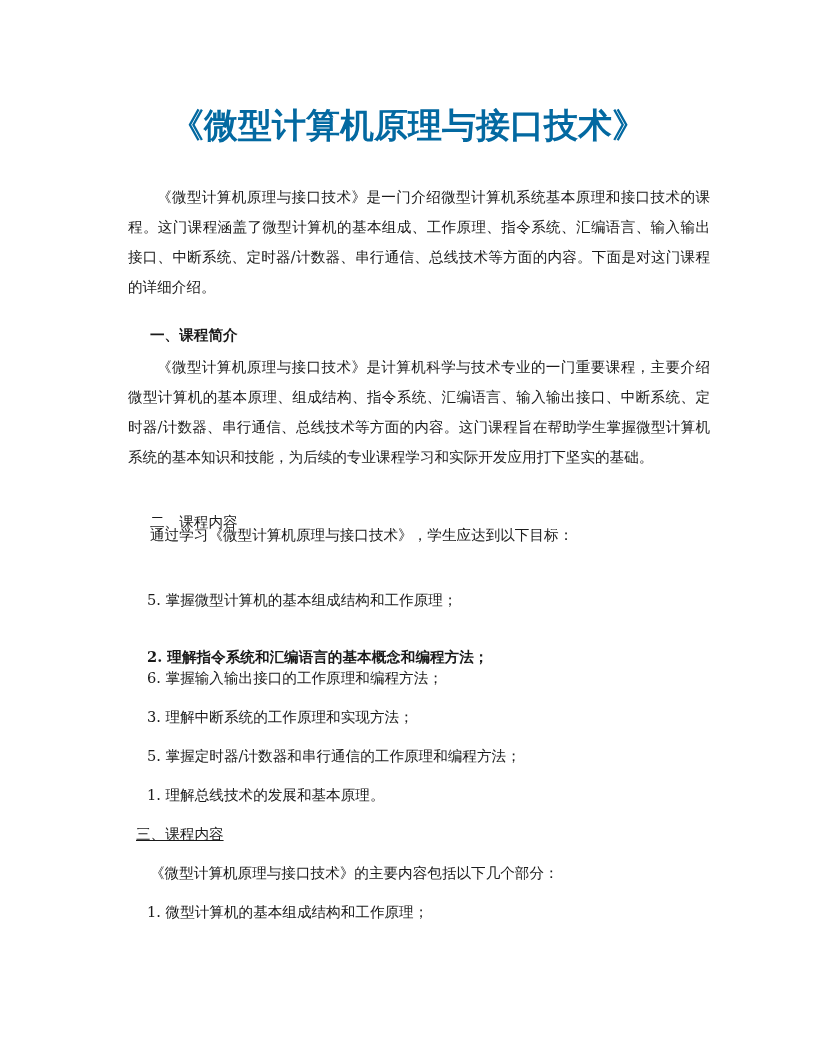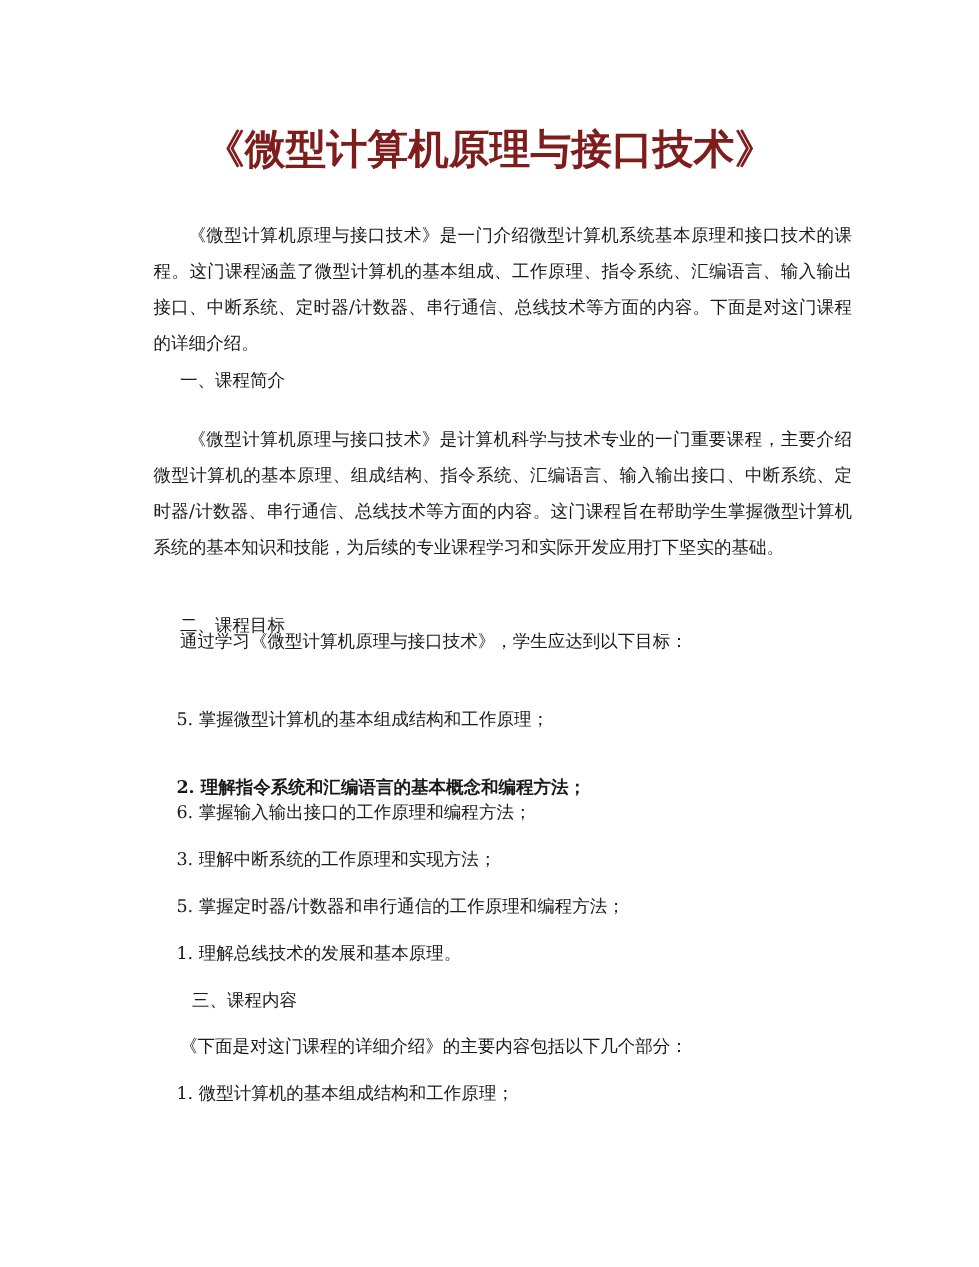--- a/index.html
+++ b/index.html
@@ -1,47 +1,47 @@
 <!DOCTYPE html>
 <html><head>
 <meta charset="utf-8">
 <style>
   html, body { margin: 0; padding: 0; background: #ffffff; }
   body { width: 816px; height: 1056px; position: relative; overflow: hidden;
          font-family: "DejaVu Serif", "Liberation Serif", serif; color: #1a1a1a; }
   .page { position: absolute; left: 0; top: 0; width: 816px; height: 1056px; }
   .title { position: absolute; left: 0; width: 816px; top: 100px; text-align: center;
            font-family: "DejaVu Sans", "Liberation Sans", sans-serif; font-weight: bold;
-           font-size: 34px; line-height: 50px; color: #7f1d1d; letter-spacing: 0px; }
+           font-size: 34px; line-height: 50px; color: #0369a1; letter-spacing: 0px; }
   .para { position: absolute; left: 118px; width: 582px; font-size: 14.6px; line-height: 30px;
           text-align: justify; margin: 10px; }
   .indent { text-indent: 29px; }
   .line { position: absolute; font-size: 14.6px; line-height: 30px; white-space: nowrap; margin: 0; }
 </style>
 </head>
 <body>
 
 <div class="page">
   <h1 class="title" style="margin:0;">《微型计算机原理与接口技术》</h1>
 
   <p class="para indent" style="top:172px;">《微型计算机原理与接口技术》是一门介绍微型计算机系统基本原理和接口技术的课程。这门课程涵盖了微型计算机的基本组成、工作原理、指令系统、汇编语言、输入输出接口、中断系统、定时器/计数器、串行通信、总线技术等方面的内容。下面是对这门课程的详细介绍。</p>
 
-  <p class="line" style="left:150px; top:303px;">一、课程简介</p>
+  <p class="line" style="left:150px; top:320px;font-weight:bold;">一、课程简介</p>
 
   <p class="para indent" style="top:342px;">《微型计算机原理与接口技术》是计算机科学与技术专业的一门重要课程，主要介绍微型计算机的基本原理、组成结构、指令系统、汇编语言、输入输出接口、中断系统、定时器/计数器、串行通信、总线技术等方面的内容。这门课程旨在帮助学生掌握微型计算机系统的基本知识和技能，为后续的专业课程学习和实际开发应用打下坚实的基础。</p>
 
-  <p class="line" style="left:150px; top:507px;">二、课程目标</p>
+  <p class="line" style="left:150px; top:507px;">二、课程内容</p>
 
   <p class="line" style="left:150px; top:520px;">通过学习《微型计算机原理与接口技术》，学生应达到以下目标：</p>
 
   <p class="line" style="left:147px; top:585px;">5. 掌握微型计算机的基本组成结构和工作原理；</p>
   <p class="line" style="left:147px; top:642px;font-weight:bold;">2. 理解指令系统和汇编语言的基本概念和编程方法；</p>
   <p class="line" style="left:147px; top:663px;">6. 掌握输入输出接口的工作原理和编程方法；</p>
   <p class="line" style="left:147px; top:702px;">3. 理解中断系统的工作原理和实现方法；</p>
   <p class="line" style="left:147px; top:741px;">5. 掌握定时器/计数器和串行通信的工作原理和编程方法；</p>
   <p class="line" style="left:147px; top:780px;">1. 理解总线技术的发展和基本原理。</p>
 
-  <p class="line" style="left:160px; top:819px;">三、课程内容</p>
+  <p class="line" style="left:136px; top:819px;text-decoration:underline;">三、课程内容</p>
 
-  <p class="line" style="left:150px; top:858px;">《下面是对这门课程的详细介绍》的主要内容包括以下几个部分：</p>
+  <p class="line" style="left:150px; top:858px;">《微型计算机原理与接口技术》的主要内容包括以下几个部分：</p>
 
   <p class="line" style="left:147px; top:897px;text-align:center;">1. 微型计算机的基本组成结构和工作原理；</p>
 </div>
 
 </body></html>

